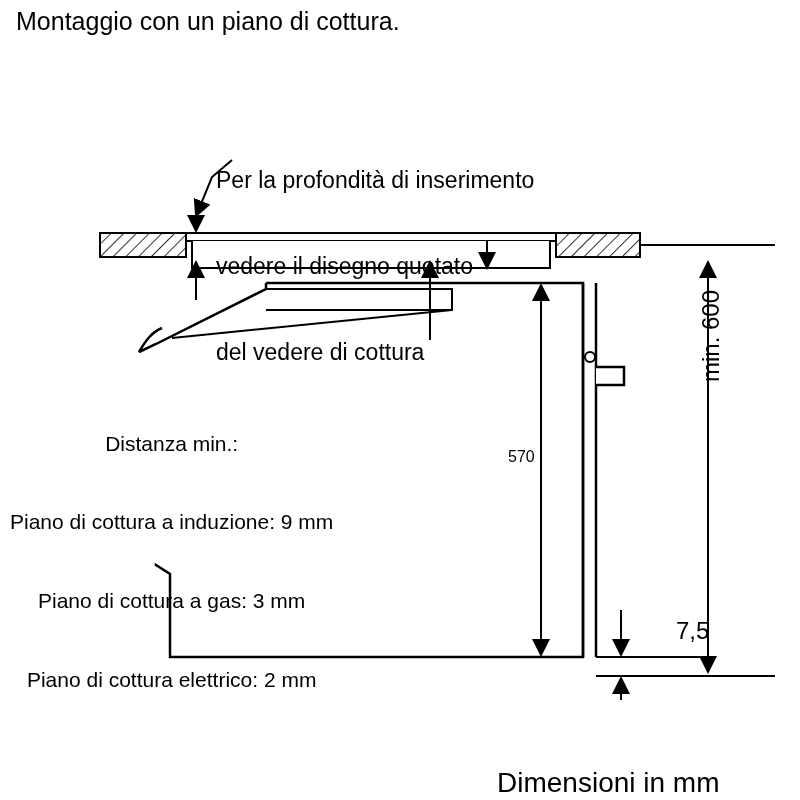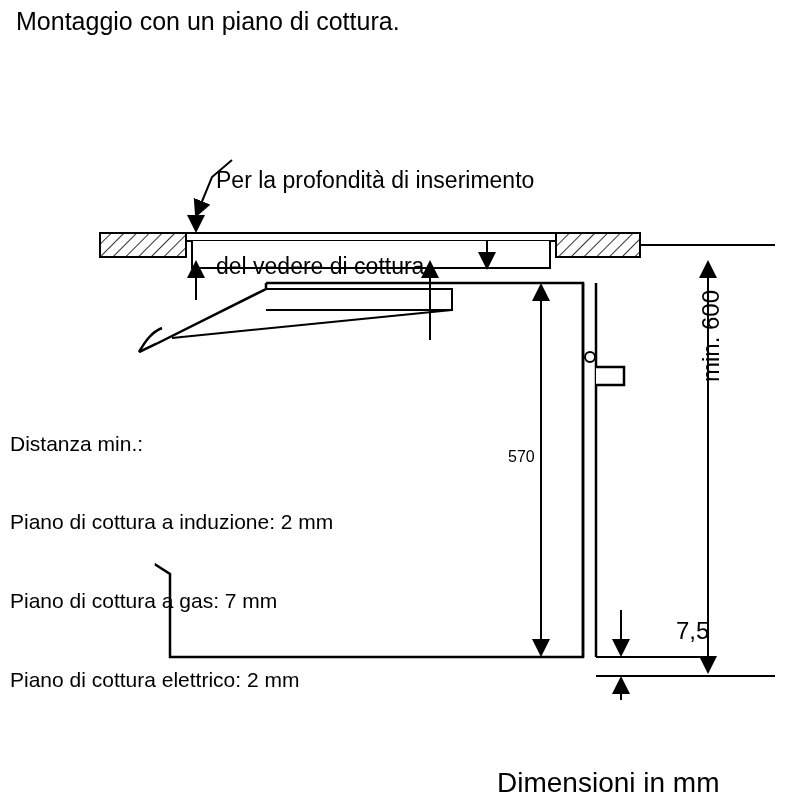--- a/index.html
+++ b/index.html
@@ -41,20 +41,21 @@
   }
   .note-depth {
     font-size: 23px;
     left: 216px;
     top: 108px;
   }
   .note-dist {
     font-size: 21px;
     left: 10px;
     top: 378px;
+    text-align: center;
   }
   .dim-570 {
     font-size: 16px;
     left: 508px;
     top: 447px;
   }
   .dim-75 {
     font-size: 24px;
     left: 632px;
     top: 616px;
@@ -145,27 +146,28 @@
     <g>
       <line x1="708" y1="262" x2="708" y2="672" stroke="#000" stroke-width="2" marker-start="url(#arrTail)" marker-end="url(#arrHead)"></line>
       <line x1="663" y1="676" x2="775" y2="676" stroke="#000" stroke-width="2"></line>
     </g>
   </svg>
 
   <div class="txt title">Montaggio con un piano di cottura.</div>
 
   <div class="txt note-depth">
     <div>Per la profondità di inserimento</div>
+    <div>vedere il disegno quotato</div>
     <div>del vedere di cottura</div>
   </div>
 
   <div class="txt note-dist">
     <div>Distanza min.:</div>
-    <div>Piano di cottura a induzione: 2 mm</div>
-    <div>Piano di cottura a gas: 7 mm</div>
+    <div>Piano di cottura a induzione: 9 mm</div>
+    <div>Piano di cottura a gas: 3 mm</div>
     <div>Piano di cottura elettrico: 2 mm</div>
   </div>
 
   <div class="txt dim-570">570</div>
   <div class="txt dim-75">7,5</div>
   <div class="txt dim-min600">min. 600</div>
 
   <div class="txt footer">Dimensioni in mm</div>
 </div>
 

